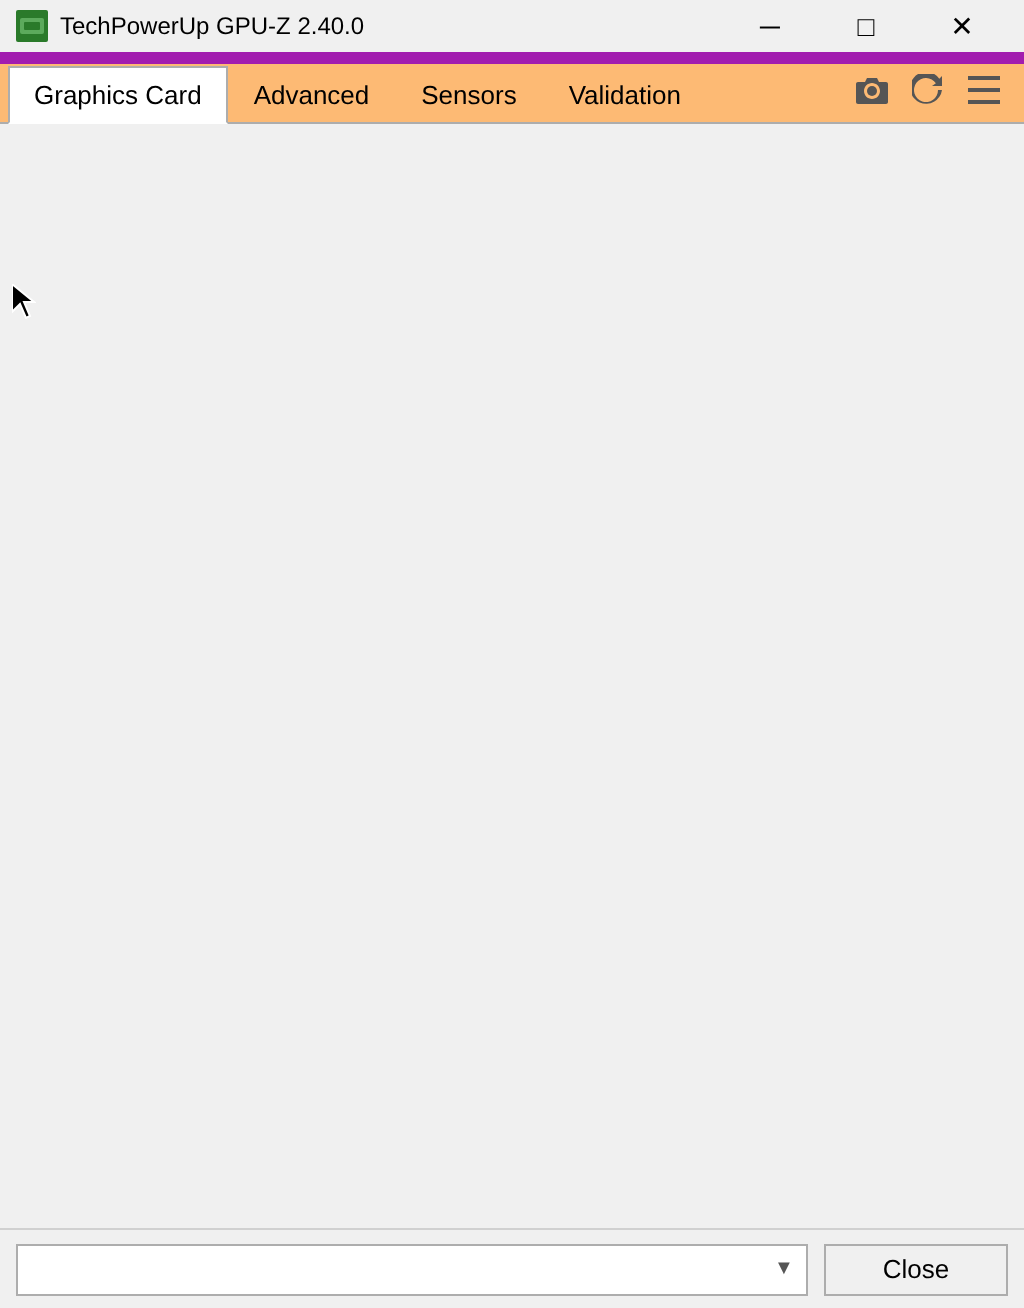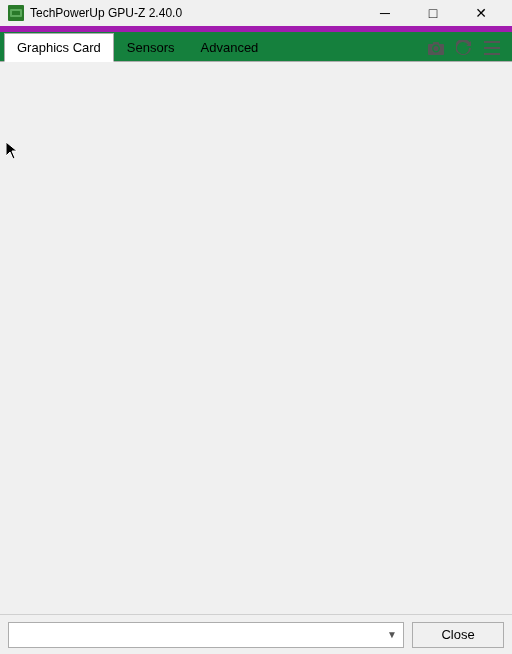--- a/index.html
+++ b/index.html
@@ -59,22 +59,22 @@
       background: transparent;
       border: none;
       cursor: pointer;
       font-size: 14px;
       color: #000;
     }
 
     
     .tab-bar {
       display: flex;
-      align-items: flex-end;
-      background: #15803d;
+      align-items: center;
+      background: #fdba74;
       border-bottom: 1px solid #adadad;
       padding: 0 4px;
       height: 30px;
       position: relative;
     }
 
     .tab {
       padding: 4px 12px;
       cursor: pointer;
       font-size: 13px;
@@ -209,24 +209,27 @@
     <button class="title-bar-btn">□</button>
     <button class="title-bar-btn close">✕</button>
   </div>
 </div>
 
 <div class="tab-bar">
   <div class="tab active">
     <span>Graphics Card</span>
   </div>
   <div class="tab">
+    <span>Advanced</span>
+  </div>
+  <div class="tab">
     <span>Sensors</span>
   </div>
   <div class="tab">
-    <span>Advanced</span>
+    <span>Validation</span>
   </div>
   <div class="tab-spacer"></div>
   <div class="tab-icons">
     <button class="tab-icon-btn">
       <span>
         <svg width="16" height="14" viewBox="0 0 16 14" fill="#555">
           <path d="M5.5 1L4.5 3H1C0.45 3 0 3.45 0 4v9c0 0.55 0.45 1 1 1h14c0.55 0 1-0.45 1-1V4c0-0.55-0.45-1-1-1h-3.5L10.5 1h-5zM8 11.5c-2.21 0-4-1.79-4-4s1.79-4 4-4 4 1.79 4 4-1.79 4-4 4z"></path>
           <circle cx="8" cy="7.5" r="2.5"></circle>
         </svg>
       </span>

